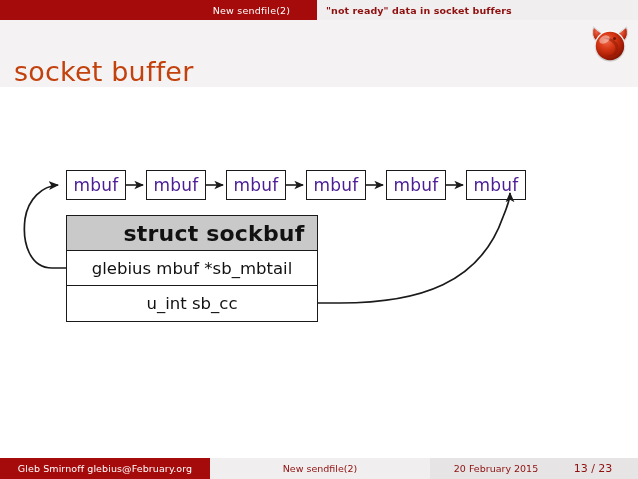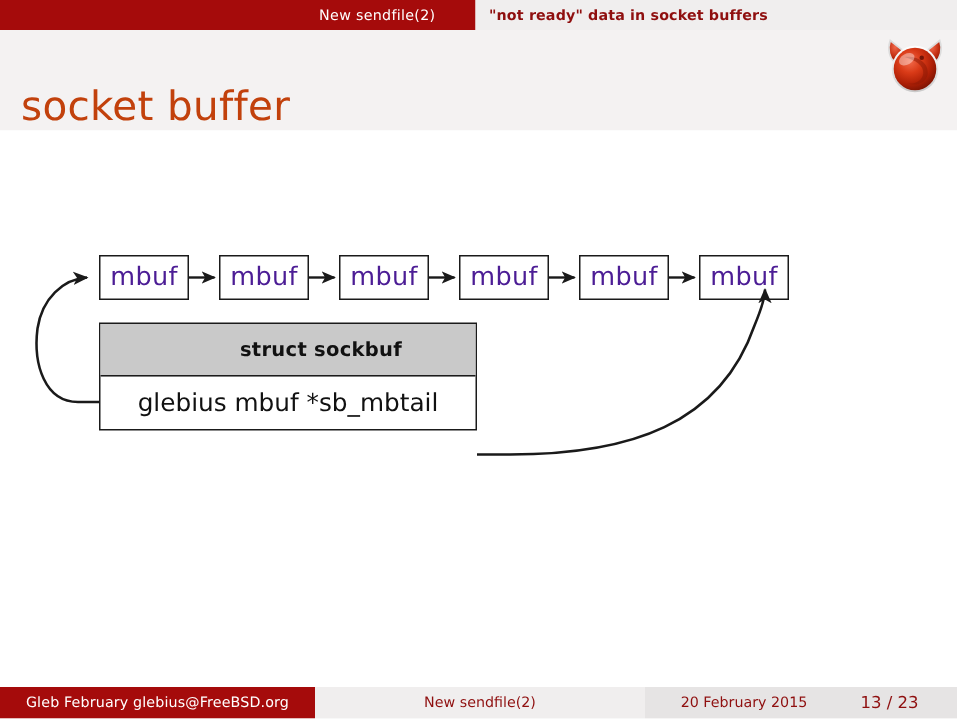--- a/index.html
+++ b/index.html
@@ -126,21 +126,21 @@
     align-items: center;
     justify-content: center;
     box-sizing: border-box;
     font-size: 16.5px;
     color: #111111;
   }
   .sb-row:last-child { border-bottom: none; }
   .sb-head {
     background: #c9c9c9;
     font-weight: bold;
-    font-size: 13px;
+    font-size: 22px;
     letter-spacing: 0.2px;
     padding-left: 44px;
   }
 
   
   .arrows {
     position: absolute;
     left: 0; top: 0;
     width: 638px; height: 364px;
     pointer-events: none;
@@ -261,20 +261,21 @@
     <div class="mbuf-box" style="left:80px;">mbuf</div>
     <div class="mbuf-box" style="left:160px;">mbuf</div>
     <div class="mbuf-box" style="left:240px;">mbuf</div>
     <div class="mbuf-box" style="left:320px;">mbuf</div>
     <div class="mbuf-box" style="left:400px;">mbuf</div>
   </div>
 
   <div class="sockbuf-table">
     <div class="sb-row sb-head">struct sockbuf</div>
     <div class="sb-row">glebius mbuf *sb_mbtail</div>
+    <div class="sb-row">u_int sb_cc</div>
   </div>
 
   <svg class="arrows" viewBox="0 0 638 364">
     <defs>
       <marker id="ah" markerWidth="7" markerHeight="7" refX="5.4" refY="3" orient="auto" markerUnits="strokeWidth">
         <path d="M0,0.4 L6,3 L0,5.6 L1.5,3 Z" fill="#1a1a1a"></path>
       </marker>
     </defs>
 
     <line x1="126" y1="98" x2="143" y2="98" stroke="#1a1a1a" stroke-width="1.6" marker-end="url(#ah)"></line>
@@ -285,19 +286,19 @@
 
     <path d="M66 181 L52 181 C30 181, 22 156, 25 132 C28 112, 42 99, 58 98" fill="none" stroke="#1a1a1a" stroke-width="1.7" marker-end="url(#ah)"></path>
 
     <path d="M318 216 L340 216 C420 216, 480 196, 503 130 C508 118, 510 110, 510 106" fill="none" stroke="#1a1a1a" stroke-width="1.7" marker-end="url(#ah)"></path>
   </svg>
 
 </div>
 
 <div class="footer-bar">
   <div class="ft-strip"></div>
-  <div class="ft-author">Gleb February glebius@FreeBSD.org</div>
+  <div class="ft-author">Gleb Smirnoff glebius@February.org</div>
   <div class="ft-center">New sendfile(2)</div>
   <div class="ft-right">
     <div class="ft-date">20 February 2015</div>
     <div class="ft-page">13 / 23</div>
   </div>
 </div>
 
 </body></html>

